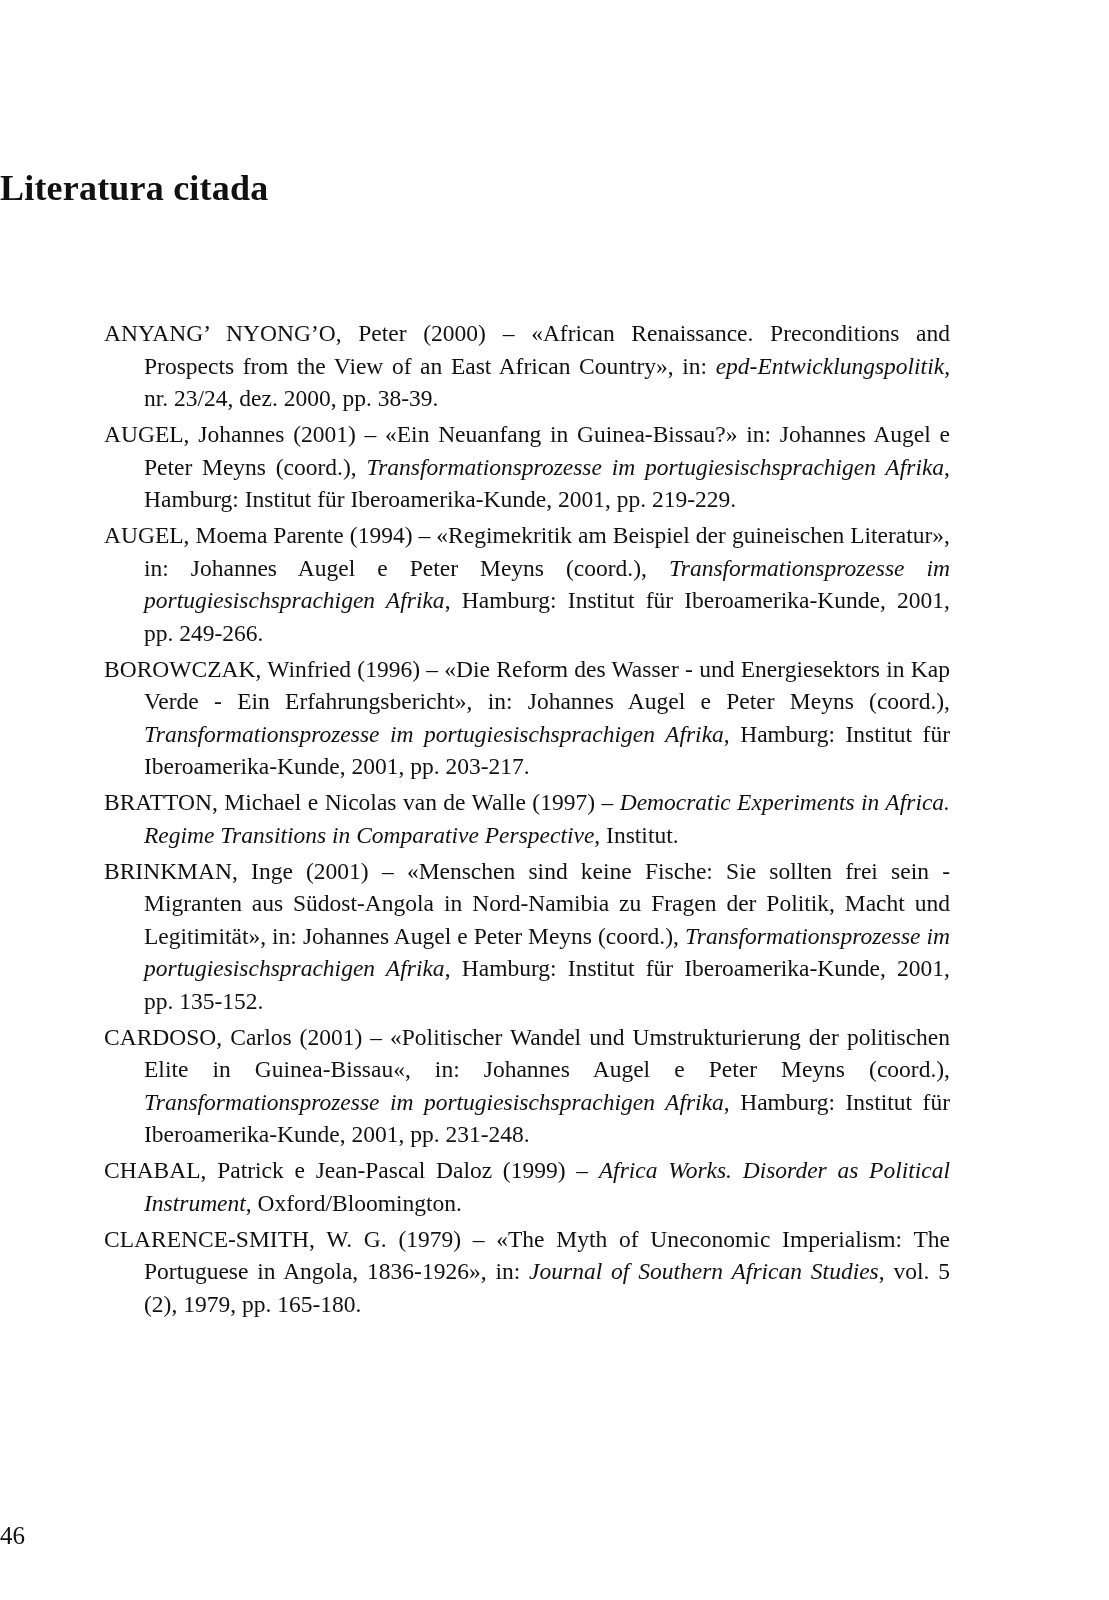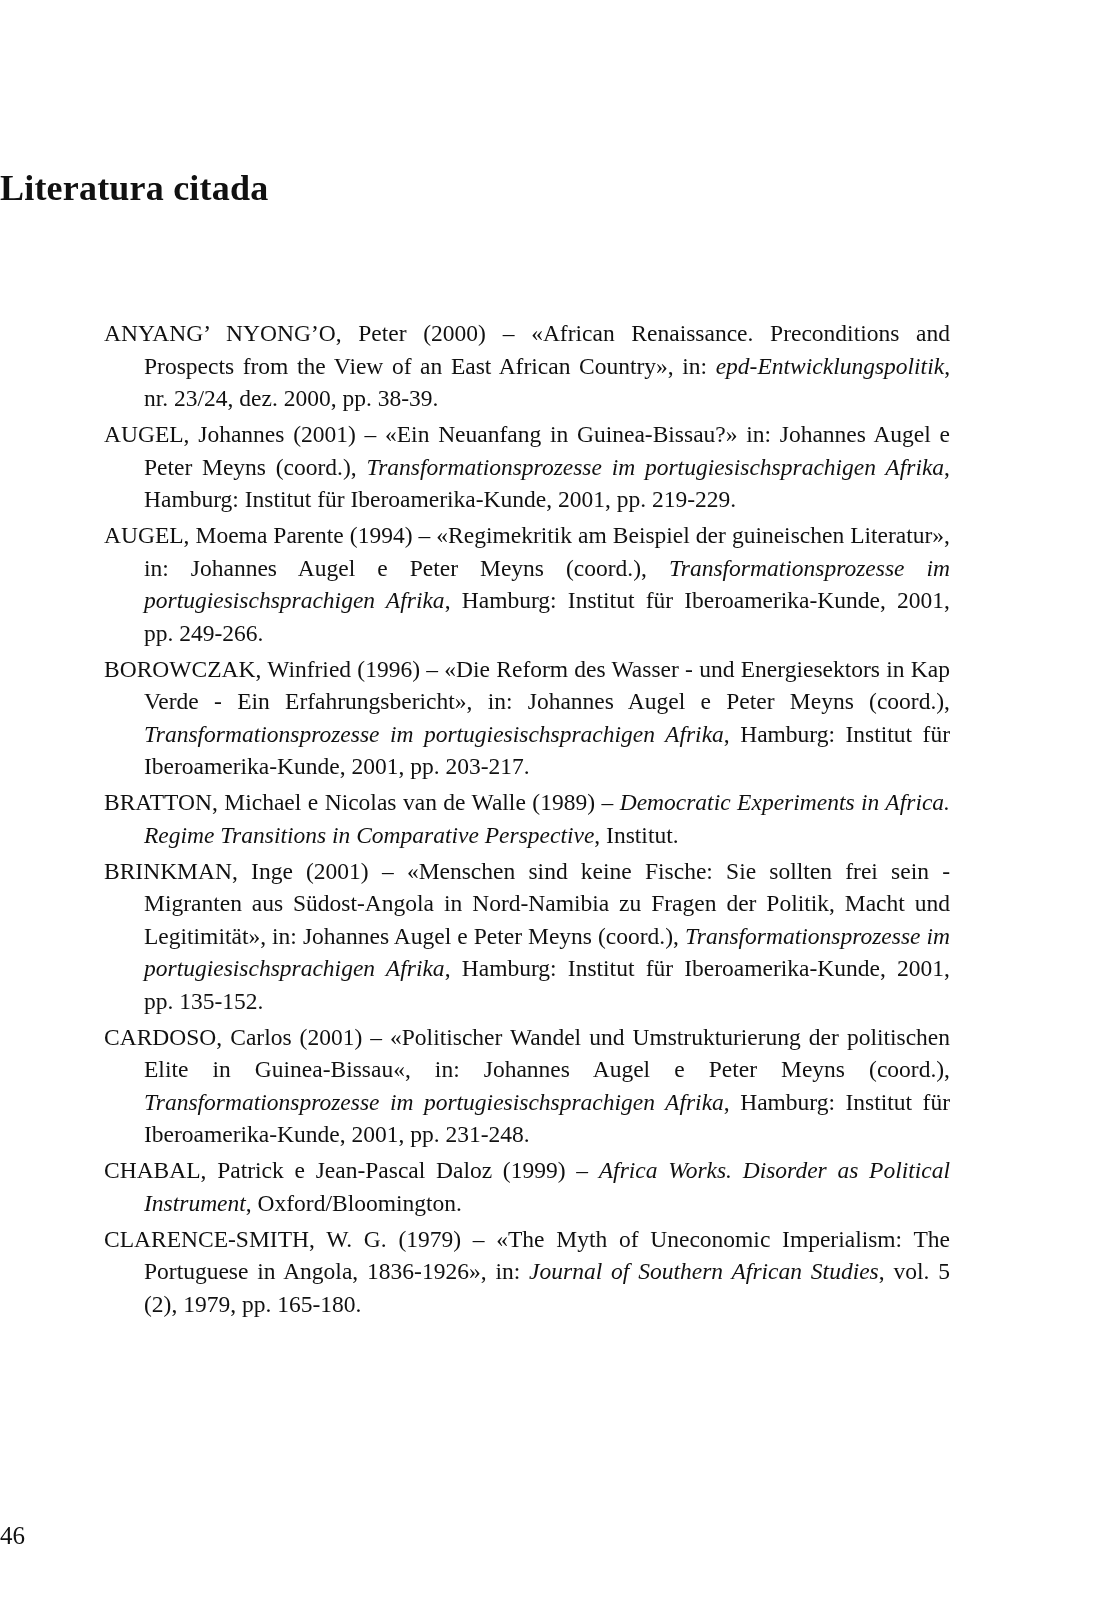--- a/index.html
+++ b/index.html
@@ -16,20 +16,20 @@
 </head>
 <body>
 
 <h1 class="title">Literatura citada</h1>
 
 <div class="refs" id="refs">
     <p class="ref"><span>ANYANG’ NYONG’O, Peter (2000) – «African Renaissance. Preconditions and Prospects from the View of an East African Country», in: </span><i>epd-Entwicklungspolitik</i><span>, nr. 23/24, dez. 2000, pp. 38-39.</span></p>
     <p class="ref"><span>AUGEL, Johannes (2001) – «Ein Neuanfang in Guinea-Bissau?» in: Johannes Augel e Peter Meyns (coord.), </span><i>Transformationsprozesse im portugiesischsprachigen Afrika</i><span>, Hamburg: Institut für Iberoamerika-Kunde, 2001, pp. 219-229.</span></p>
     <p class="ref"><span>AUGEL, Moema Parente (1994) – «Regimekritik am Beispiel der guineischen Literatur», in: Johannes Augel e Peter Meyns (coord.), </span><i>Transformationsprozesse im portugiesischsprachigen Afrika</i><span>, Hamburg: Institut für Iberoamerika-Kunde, 2001, pp. 249-266.</span></p>
     <p class="ref"><span>BOROWCZAK, Winfried (1996) – «Die Reform des Wasser - und Energiesektors in Kap Verde - Ein Erfahrungsbericht», in: Johannes Augel e Peter Meyns (coord.), </span><i>Transformationsprozesse im portugiesischsprachigen Afrika</i><span>, Hamburg: Institut für Iberoamerika-Kunde, 2001, pp. 203-217.</span></p>
-    <p class="ref"><span>BRATTON, Michael e Nicolas van de Walle (1989) – </span><i>Democratic Experiments in Africa. Regime Transitions in Comparative Perspective</i><span>, Institut.</span></p>
+    <p class="ref"><span>BRATTON, Michael e Nicolas van de Walle (1997) – </span><i>Democratic Experiments in Africa. Regime Transitions in Comparative Perspective</i><span>, Institut.</span></p>
     <p class="ref"><span>BRINKMAN, Inge (2001) – «Menschen sind keine Fische: Sie sollten frei sein - Migranten aus Südost-Angola in Nord-Namibia zu Fragen der Politik, Macht und Legitimität», in: Johannes Augel e Peter Meyns (coord.), </span><i>Transformationsprozesse im portugiesischsprachigen Afrika</i><span>, Hamburg: Institut für Iberoamerika-Kunde, 2001, pp. 135-152.</span></p>
     <p class="ref"><span>CARDOSO, Carlos (2001) – «Politischer Wandel und Umstrukturierung der politischen Elite in Guinea-Bissau«, in: Johannes Augel e Peter Meyns (coord.), </span><i>Transformationsprozesse im portugiesischsprachigen Afrika</i><span>, Hamburg: Institut für Iberoamerika-Kunde, 2001, pp. 231-248.</span></p>
     <p class="ref"><span>CHABAL, Patrick e Jean-Pascal Daloz (1999) – </span><i>Africa Works. Disorder as Political Instrument</i><span>, Oxford/Bloomington.</span></p>
     <p class="ref"><span>CLARENCE-SMITH, W. G. (1979) – «The Myth of Uneconomic Imperialism: The Portuguese in Angola, 1836-1926», in: </span><i>Journal of Southern African Studies</i><span>, vol. 5 (2), 1979, pp. 165-180.</span></p>
   </div>
 
 <div class="page-num">46</div>
 
 </body></html>

